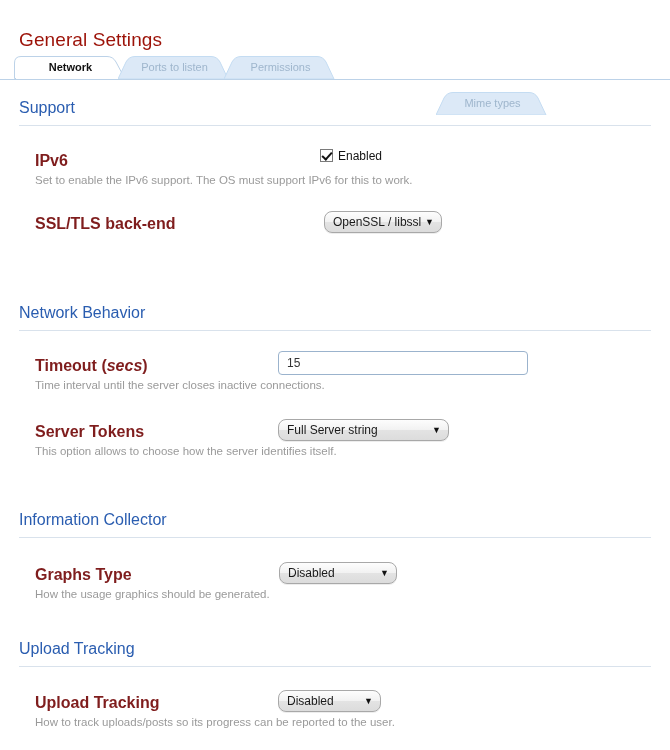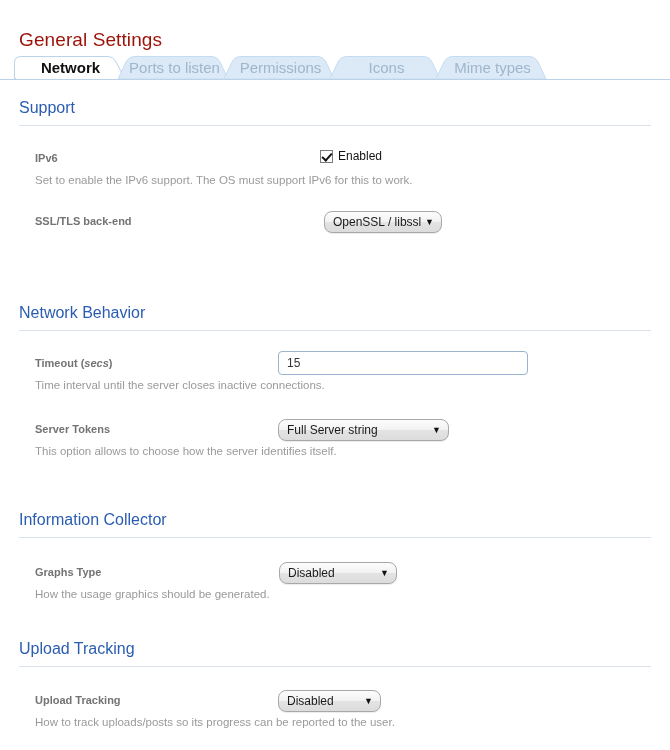--- a/index.html
+++ b/index.html
@@ -48,21 +48,21 @@
     top: 23px;
     width: 670px;
     height: 1px;
     background: #bcd2e8;
   }
   .tab {
     position: absolute;
     top: 0;
     height: 23px;
     line-height: 23px;
-    font-size: 15px;
+    font-size: 11px;
     text-align: center;
     white-space: nowrap;
     box-sizing: border-box;
   }
   .tab .tab-shape {
     position: absolute;
     left: 0;
     top: 0;
     width: 100%;
     height: 23px;
@@ -110,23 +110,23 @@
   
   .row {
     position: absolute;
     left: 0;
     width: 670px;
   }
   .row-label {
     position: absolute;
     left: 35px;
     top: 0;
-    font-size: 11px;
+    font-size: 16px;
     font-weight: bold;
-    color: #737373;
+    color: #7f1d1d;
     white-space: nowrap;
   }
   .row-label em {
     margin-top: 15px;
   }
   .row-help {
     position: absolute;
     left: 35px;
     top: 22px;
     font-size: 11.5px;
@@ -138,21 +138,21 @@
     position: absolute;
     top: -4px;
   }
 
   
   .checkfield {
     position: absolute;
     left: 280px;
     top: -3px;
     display: flex;
-    align-items: flex-end;
+    align-items: flex-start;
     white-space: nowrap;
     padding-left: 40px;
   }
   .checkbox {
     position: relative;
     width: 13px;
     height: 13px;
     border: 1px solid #7a7a7a;
     background: #fdfdfd;
     box-sizing: border-box;
@@ -255,28 +255,22 @@
       <span class="tab-label">Ports to listen</span>
     </div>
 
     <div class="tab inactive" style="left:224px; width:113px;">
       <svg class="tab-shape" viewBox="0 0 113 23" preserveAspectRatio="none">
         <path d="M0 23 L8 6 Q11 0.5 17 0.5 L93 0.5 Q99 0.5 102 6 L110 23 Z" fill="#dce9f7" stroke="#c4dcf2" stroke-width="1"></path>
       </svg>
       <span class="tab-label">Permissions</span>
     </div>
 
-    <div class="tab inactive" style="left:330px; width:113px;">
-      <svg class="tab-shape" viewBox="0 0 113 23" preserveAspectRatio="none">
-        <path d="M0 23 L8 6 Q11 0.5 17 0.5 L93 0.5 Q99 0.5 102 6 L110 23 Z" fill="#dce9f7" stroke="#c4dcf2" stroke-width="1"></path>
-      </svg>
-      <span class="tab-label">Icons</span>
-    </div>
-
-    <div class="tab inactive" style="left:436px; width:113px;">
+
+    <div class="tab inactive" style="left:436px; width:113px;margin-top:36px;">
       <svg class="tab-shape" viewBox="0 0 113 23" preserveAspectRatio="none">
         <path d="M0 23 L8 6 Q11 0.5 17 0.5 L93 0.5 Q99 0.5 102 6 L110 23 Z" fill="#dce9f7" stroke="#c4dcf2" stroke-width="1"></path>
       </svg>
       <span class="tab-label">Mime types</span>
     </div>
   </div>
 
   <div class="section" style="top:99px;">
     <div class="section-title">Support</div>
     <div class="section-rule"></div>

